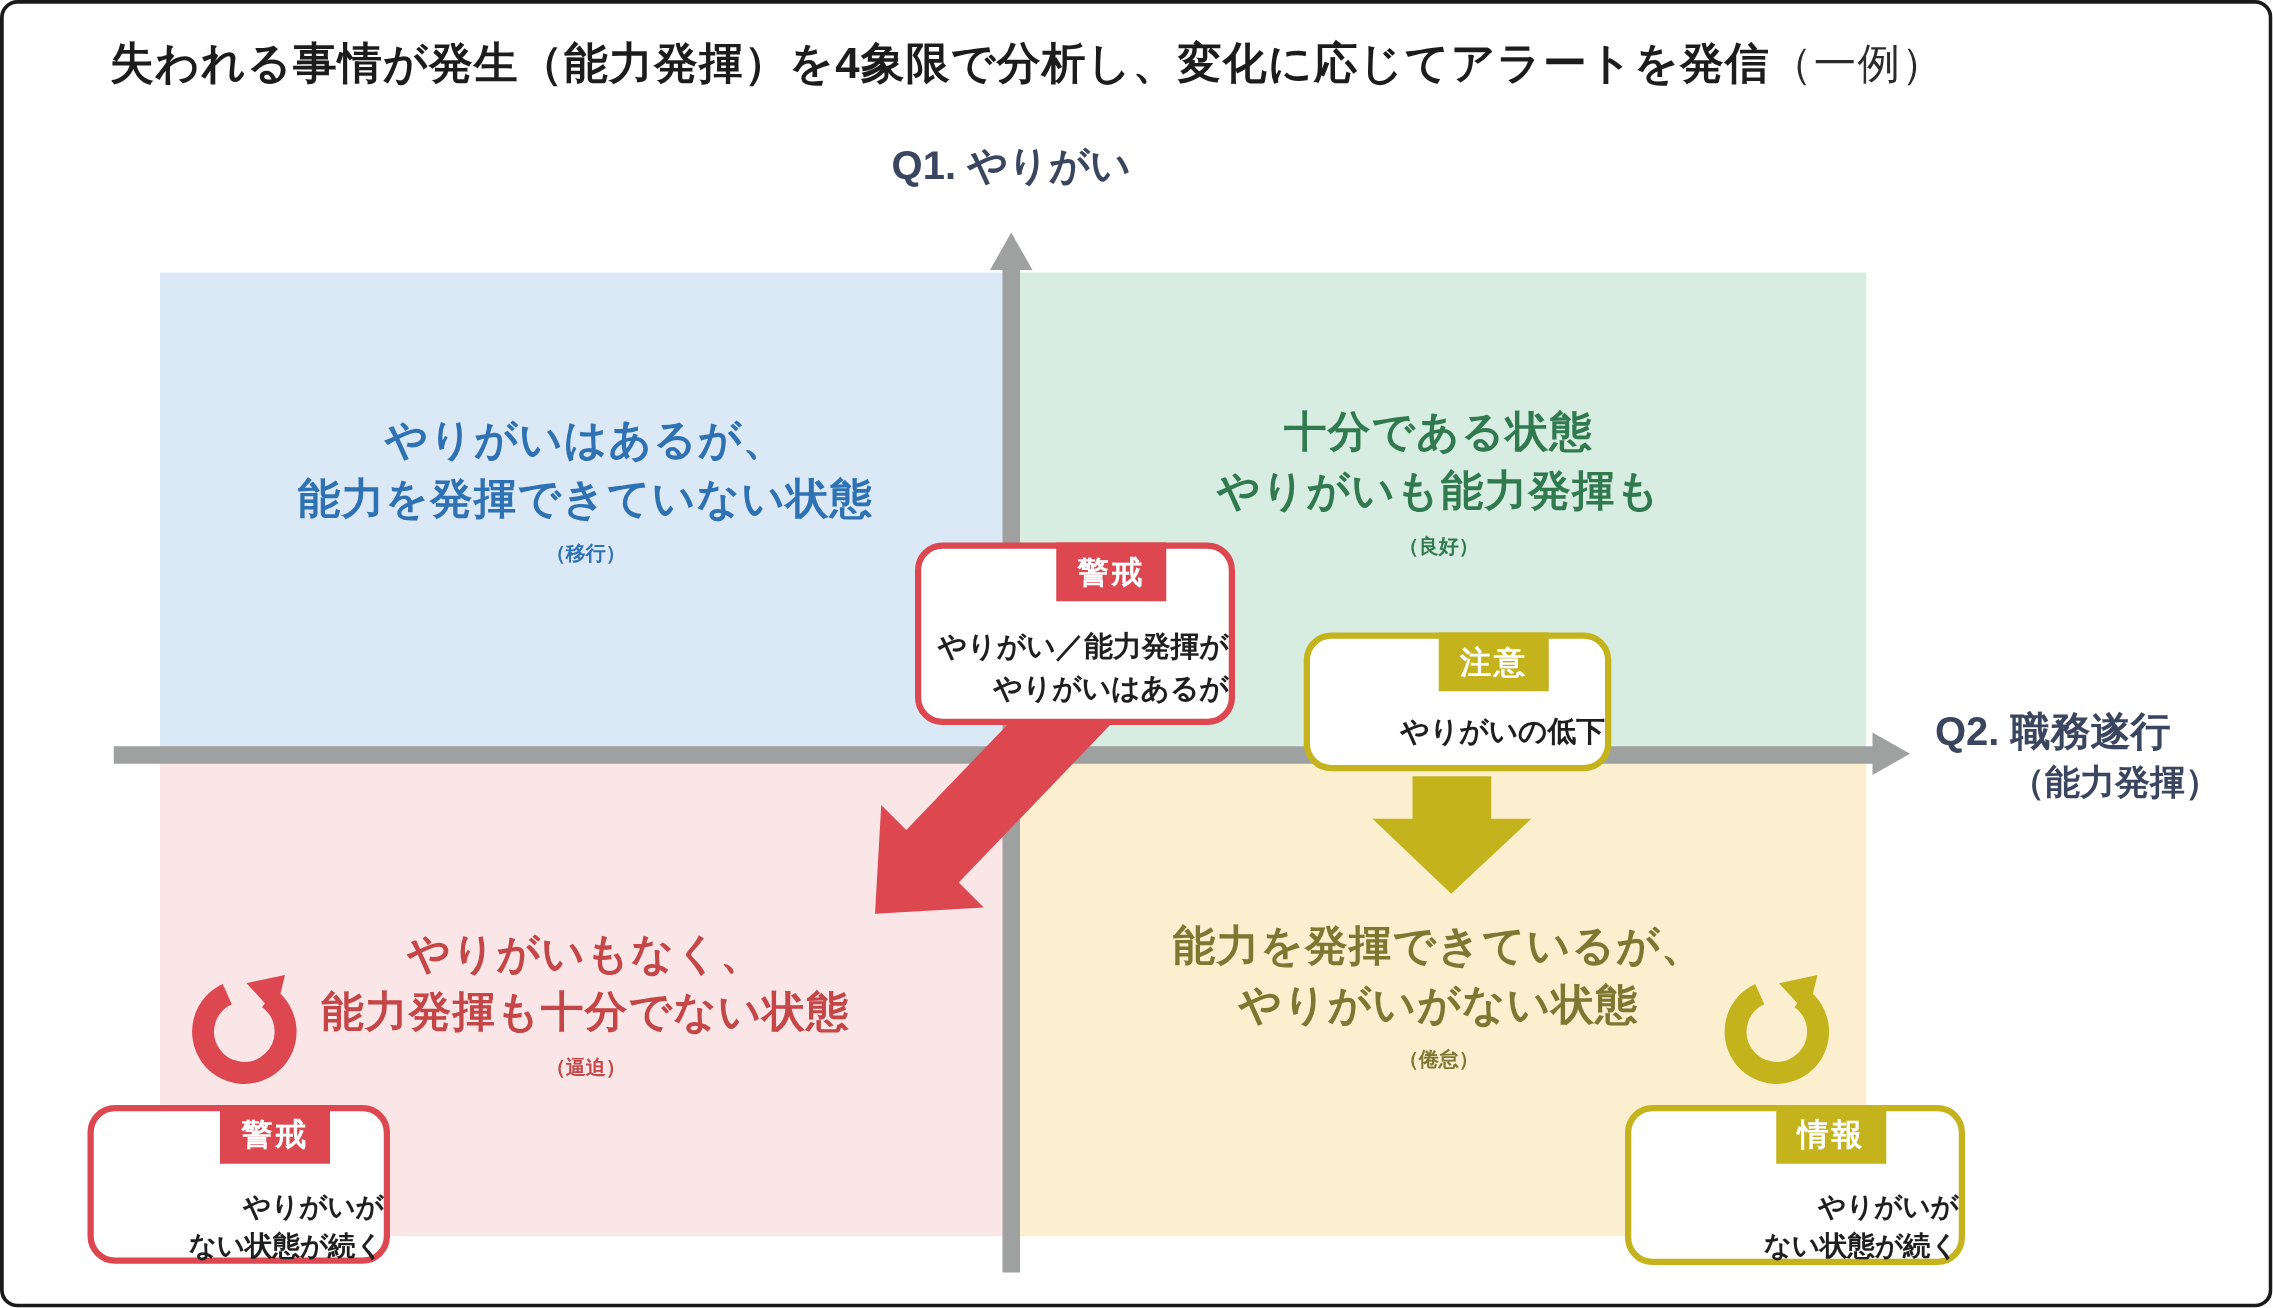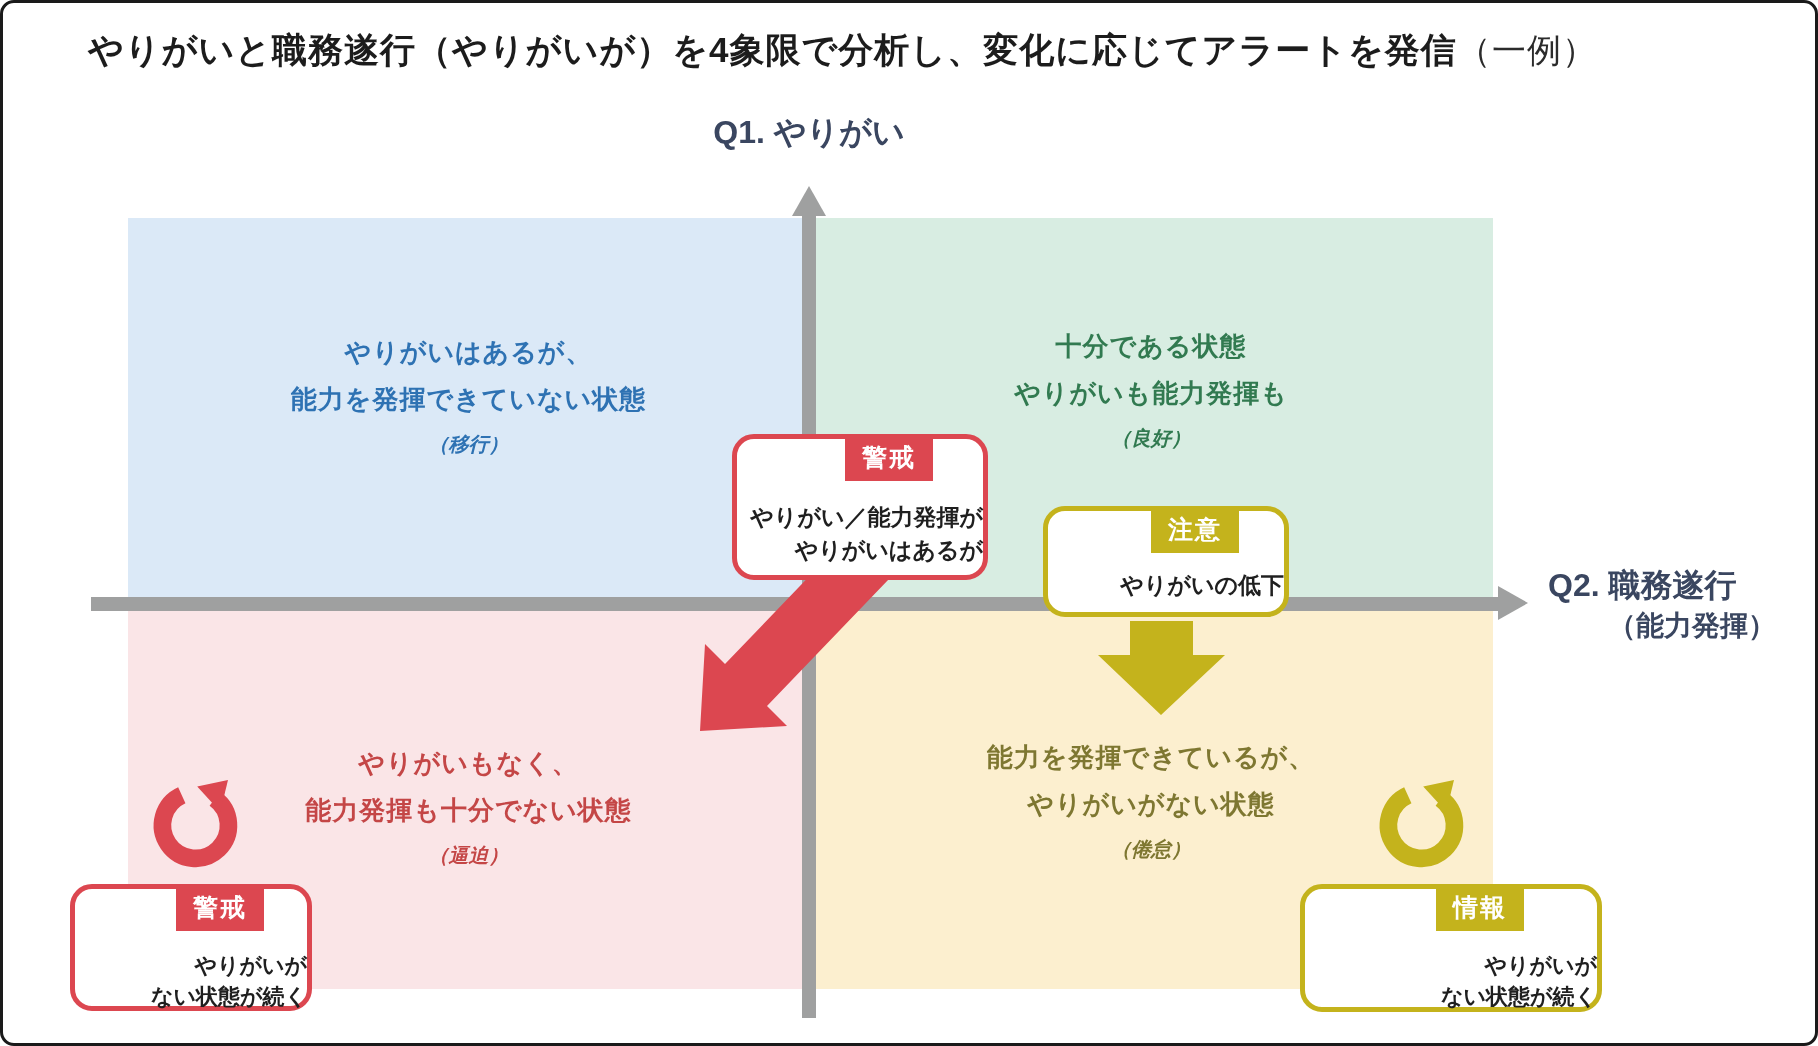--- a/index.html
+++ b/index.html
@@ -6,22 +6,22 @@
   .page {
     position:relative; width:1818px; height:1046px; box-sizing:border-box;
     background:#ffffff; border:3px solid #1a1a1a; border-radius:14px; overflow:hidden;
     font-family:"Liberation Sans","DejaVu Sans",sans-serif; color:#1c1c1c;
   }
   .abs { position:absolute; }
   .title { left:85px; top:24px; font-size:35px; font-weight:700; letter-spacing:1px; white-space:nowrap; }
   .title .note { font-weight:400; font-size:34px; color:#2b2b2b; }
   .quad { box-sizing:border-box; }
   .quad-text { text-align:center; font-weight:700; }
-  .quad-text .main { font-size:26px; line-height:47px; letter-spacing:1px; }
-  .quad-text .tag { font-size:20px; line-height:30px; margin-top:6px;font-style:italic; }
+  .quad-text .main { font-size:34px; line-height:47px; letter-spacing:1px; }
+  .quad-text .tag { font-size:16px; line-height:30px; margin-top:6px; }
   .axis-label { font-weight:700; color:#3a4660; }
   .alert-box {
     box-sizing:border-box; background:#ffffff; border:5px solid #dc4750; border-radius:22px;
   }
   .alert-badge {
     position:absolute; top:-5px; left:50%; transform:translateX(-50%);
     width:88px; height:47px; display:flex; align-items:center; justify-content:center;
     color:#ffffff; font-size:25px; font-weight:700; letter-spacing:2px;margin-left:29px;
   }
   .alert-text {
@@ -31,21 +31,21 @@
   .tri { width:0; height:0; }
   svg { display:block; }
   .overlay { pointer-events:none; }
 </style>
 </head>
 <body>
 
 <div class="page">
 
   <div class="abs title">
-    <span>やりがいと職務遂行（やりがいが）を4象限で分析し、変化に応じてアラートを発信</span><span class="note">（一例）</span>
+    <span>失われる事情が発生（能力発揮）を4象限で分析し、変化に応じてアラートを発信</span><span class="note">（一例）</span>
   </div>
 
   <div class="abs quad" style="left: 125px; top: 215px; width: 681px; height: 386px; background-color: rgb(219, 233, 247);"></div>
   <div class="abs quad" style="left: 806px; top: 215px; width: 684px; height: 386px; background-color: rgb(216, 237, 226);"></div>
   <div class="abs quad" style="left: 125px; top: 601px; width: 681px; height: 385px; background-color: rgb(250, 229, 231);"></div>
   <div class="abs quad" style="left: 806px; top: 601px; width: 684px; height: 385px; background-color: rgb(252, 239, 207);"></div>
 
   <div class="abs" style="left: 799px; top: 208px; width: 14px; height: 807px; background-color: rgb(159, 160, 160);"></div>
   <div class="abs tri" style="left:789px; top:183px; border-left:17px solid transparent; border-right:17px solid transparent; border-bottom:30px solid #9fa0a0;"></div>
   <div class="abs" style="left: 88px; top: 594px; width: 1410px; height: 14px; background-color: rgb(159, 160, 160);"></div>
@@ -108,21 +108,21 @@
   </div>
 
   <div class="abs alert-box" style="left: 67px; top: 881px; width: 242px; height: 127px; border-color: rgb(220, 71, 80);">
     <div class="alert-badge" style="background-color: rgb(220, 71, 80);">警戒</div>
     <div class="alert-text" style="top:61px; font-size:22px; line-height:31px;">
       <div>やりがいが</div>
       <div>ない状態が続く</div>
     </div>
   </div>
 
-  <div class="abs alert-box" style="left: 1297px; top: 881px; width: 302px; height: 128px; border-color: rgb(196, 179, 28); padding-left: 31px;">
+  <div class="abs alert-box" style="left: 1297px; top: 881px; width: 272px; height: 128px; border-color: rgb(196, 179, 28); padding-left: 31px;">
     <div class="alert-badge" style="background-color: rgb(196, 179, 28);">情報</div>
     <div class="alert-text" style="top:61px; font-size:22px; line-height:31px;">
       <div>やりがいが</div>
       <div>ない状態が続く</div>
     </div>
   </div>
 
 </div>
 
 </body></html>

